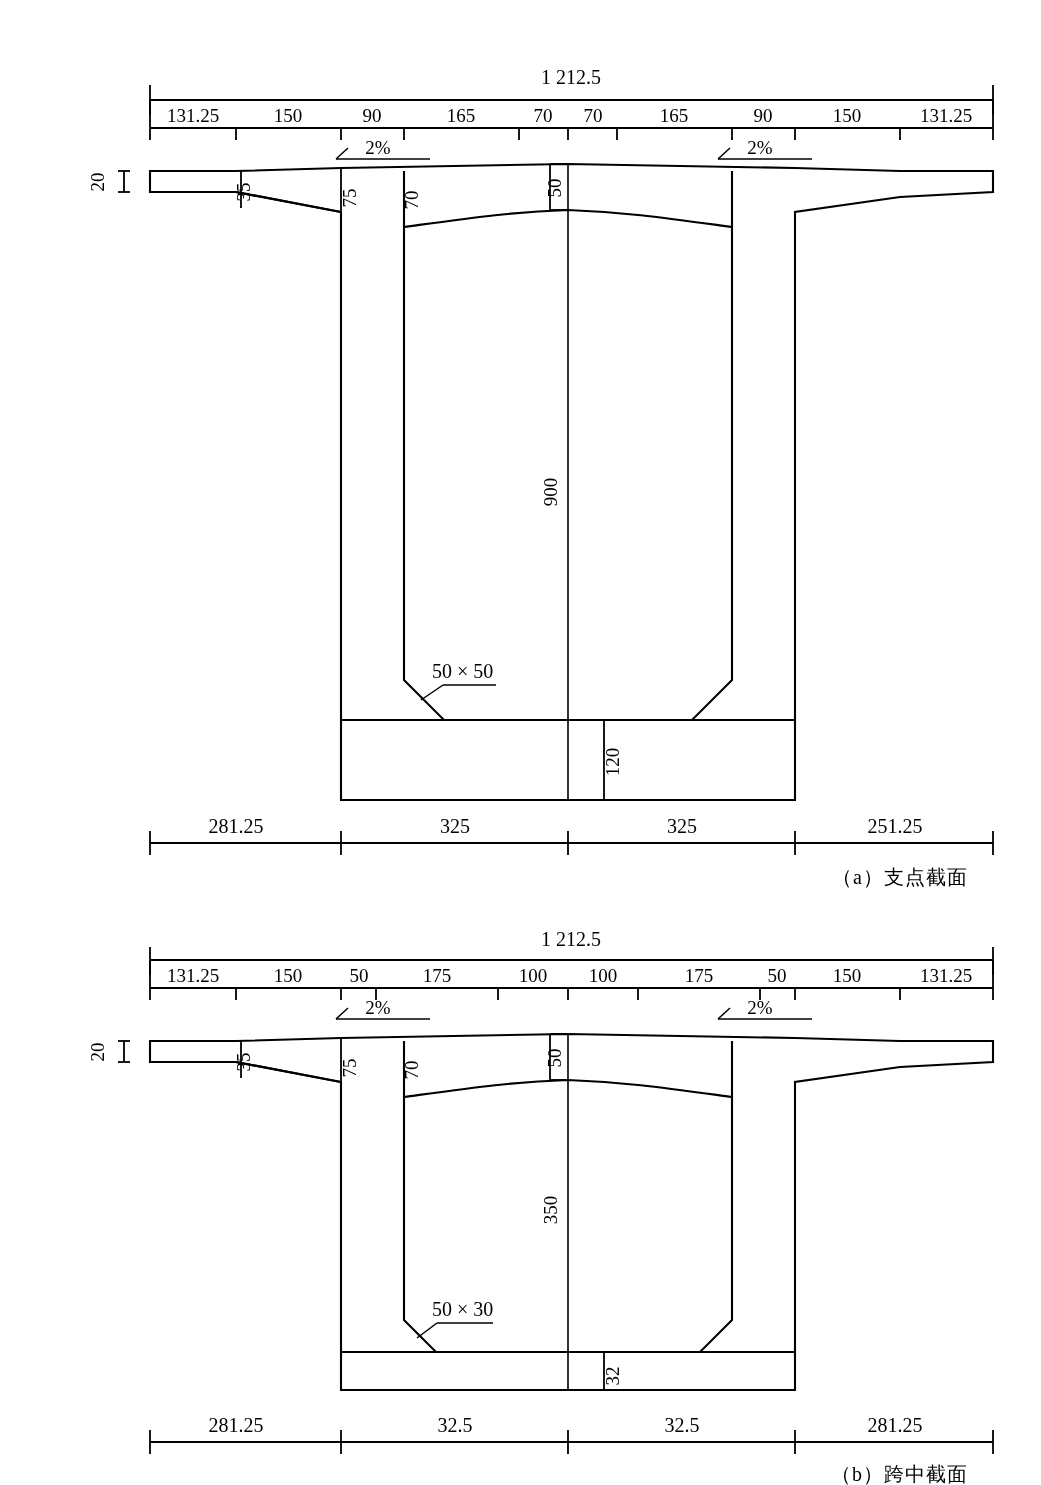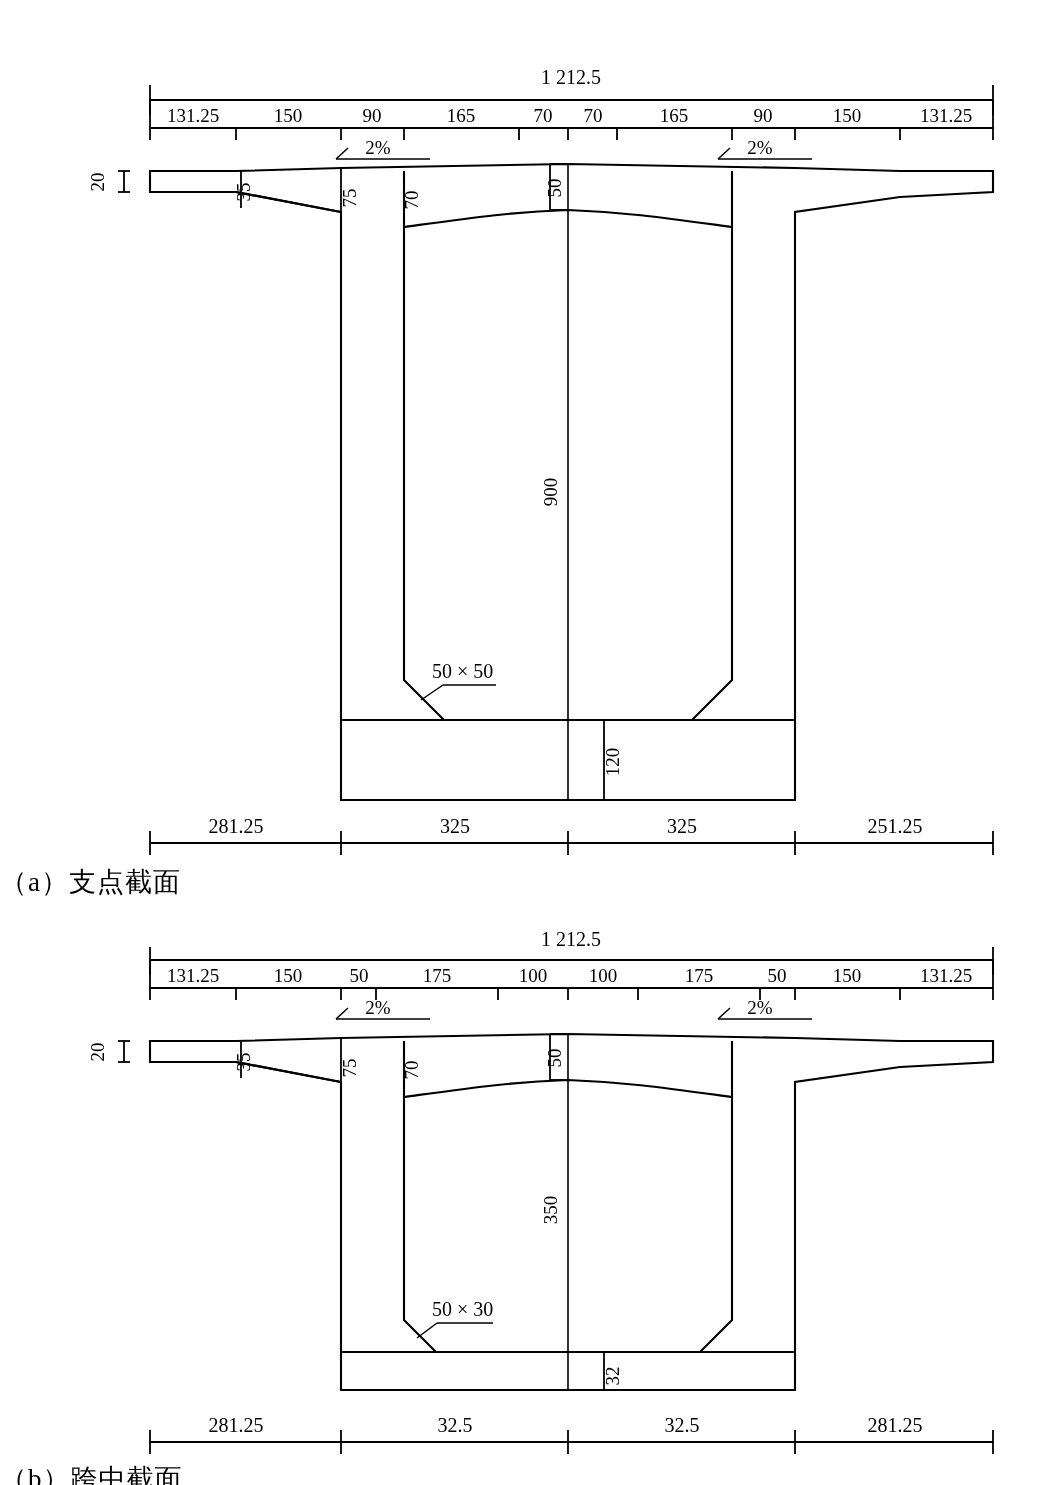--- a/index.html
+++ b/index.html
@@ -27,23 +27,23 @@
     left: 0;
     width: 1041px;
     display: block;
   }
   #figure-a-svg { top: 0; height: 880px; }
   #figure-b-svg { top: 880px; height: 605px; }
 
   .caption {
     position: absolute;
     width: 100%;
-    text-align: left;
+    text-align: right;
     font-family: "Liberation Serif", "DejaVu Serif", serif;
-    font-size: 27px;
+    font-size: 20px;
     letter-spacing: 1px;
   }
   #caption-a { top: 824px; }
   #caption-b { top: 1421px; }
 
   text {
     font-family: "Liberation Serif", "DejaVu Serif", serif;
     fill: #000;
   }
   .dim-text { font-size: 19px; text-anchor: middle; }

